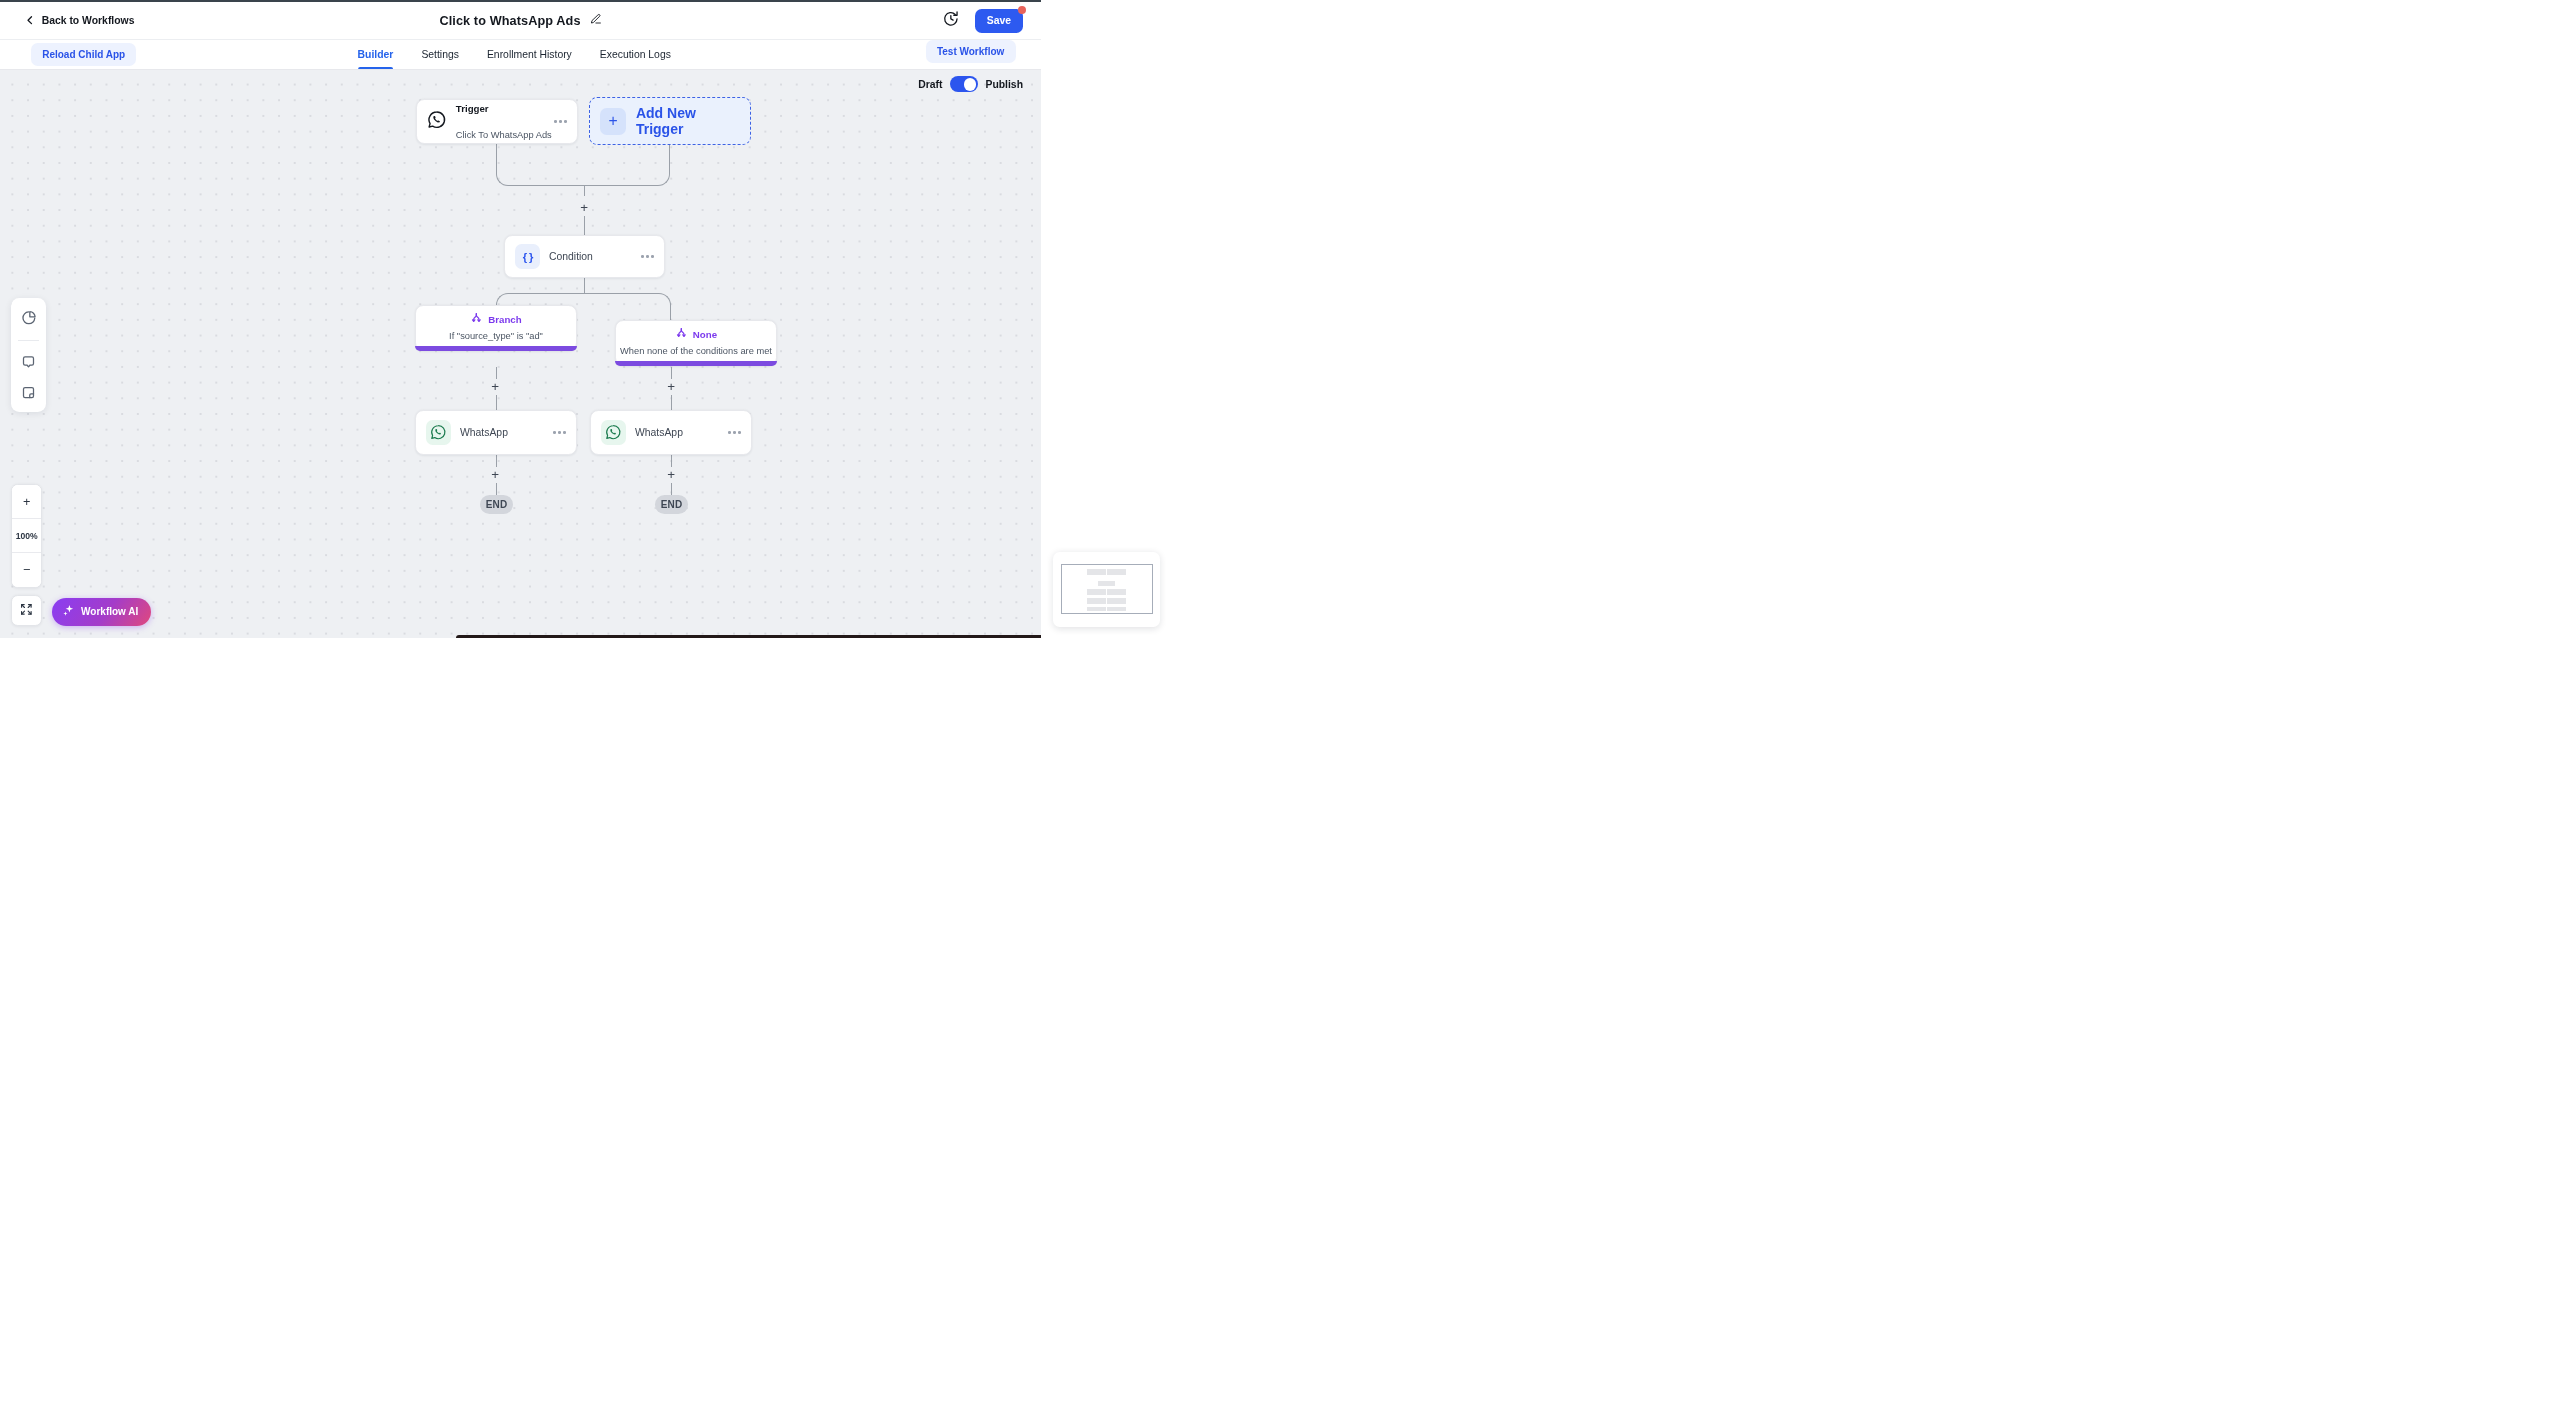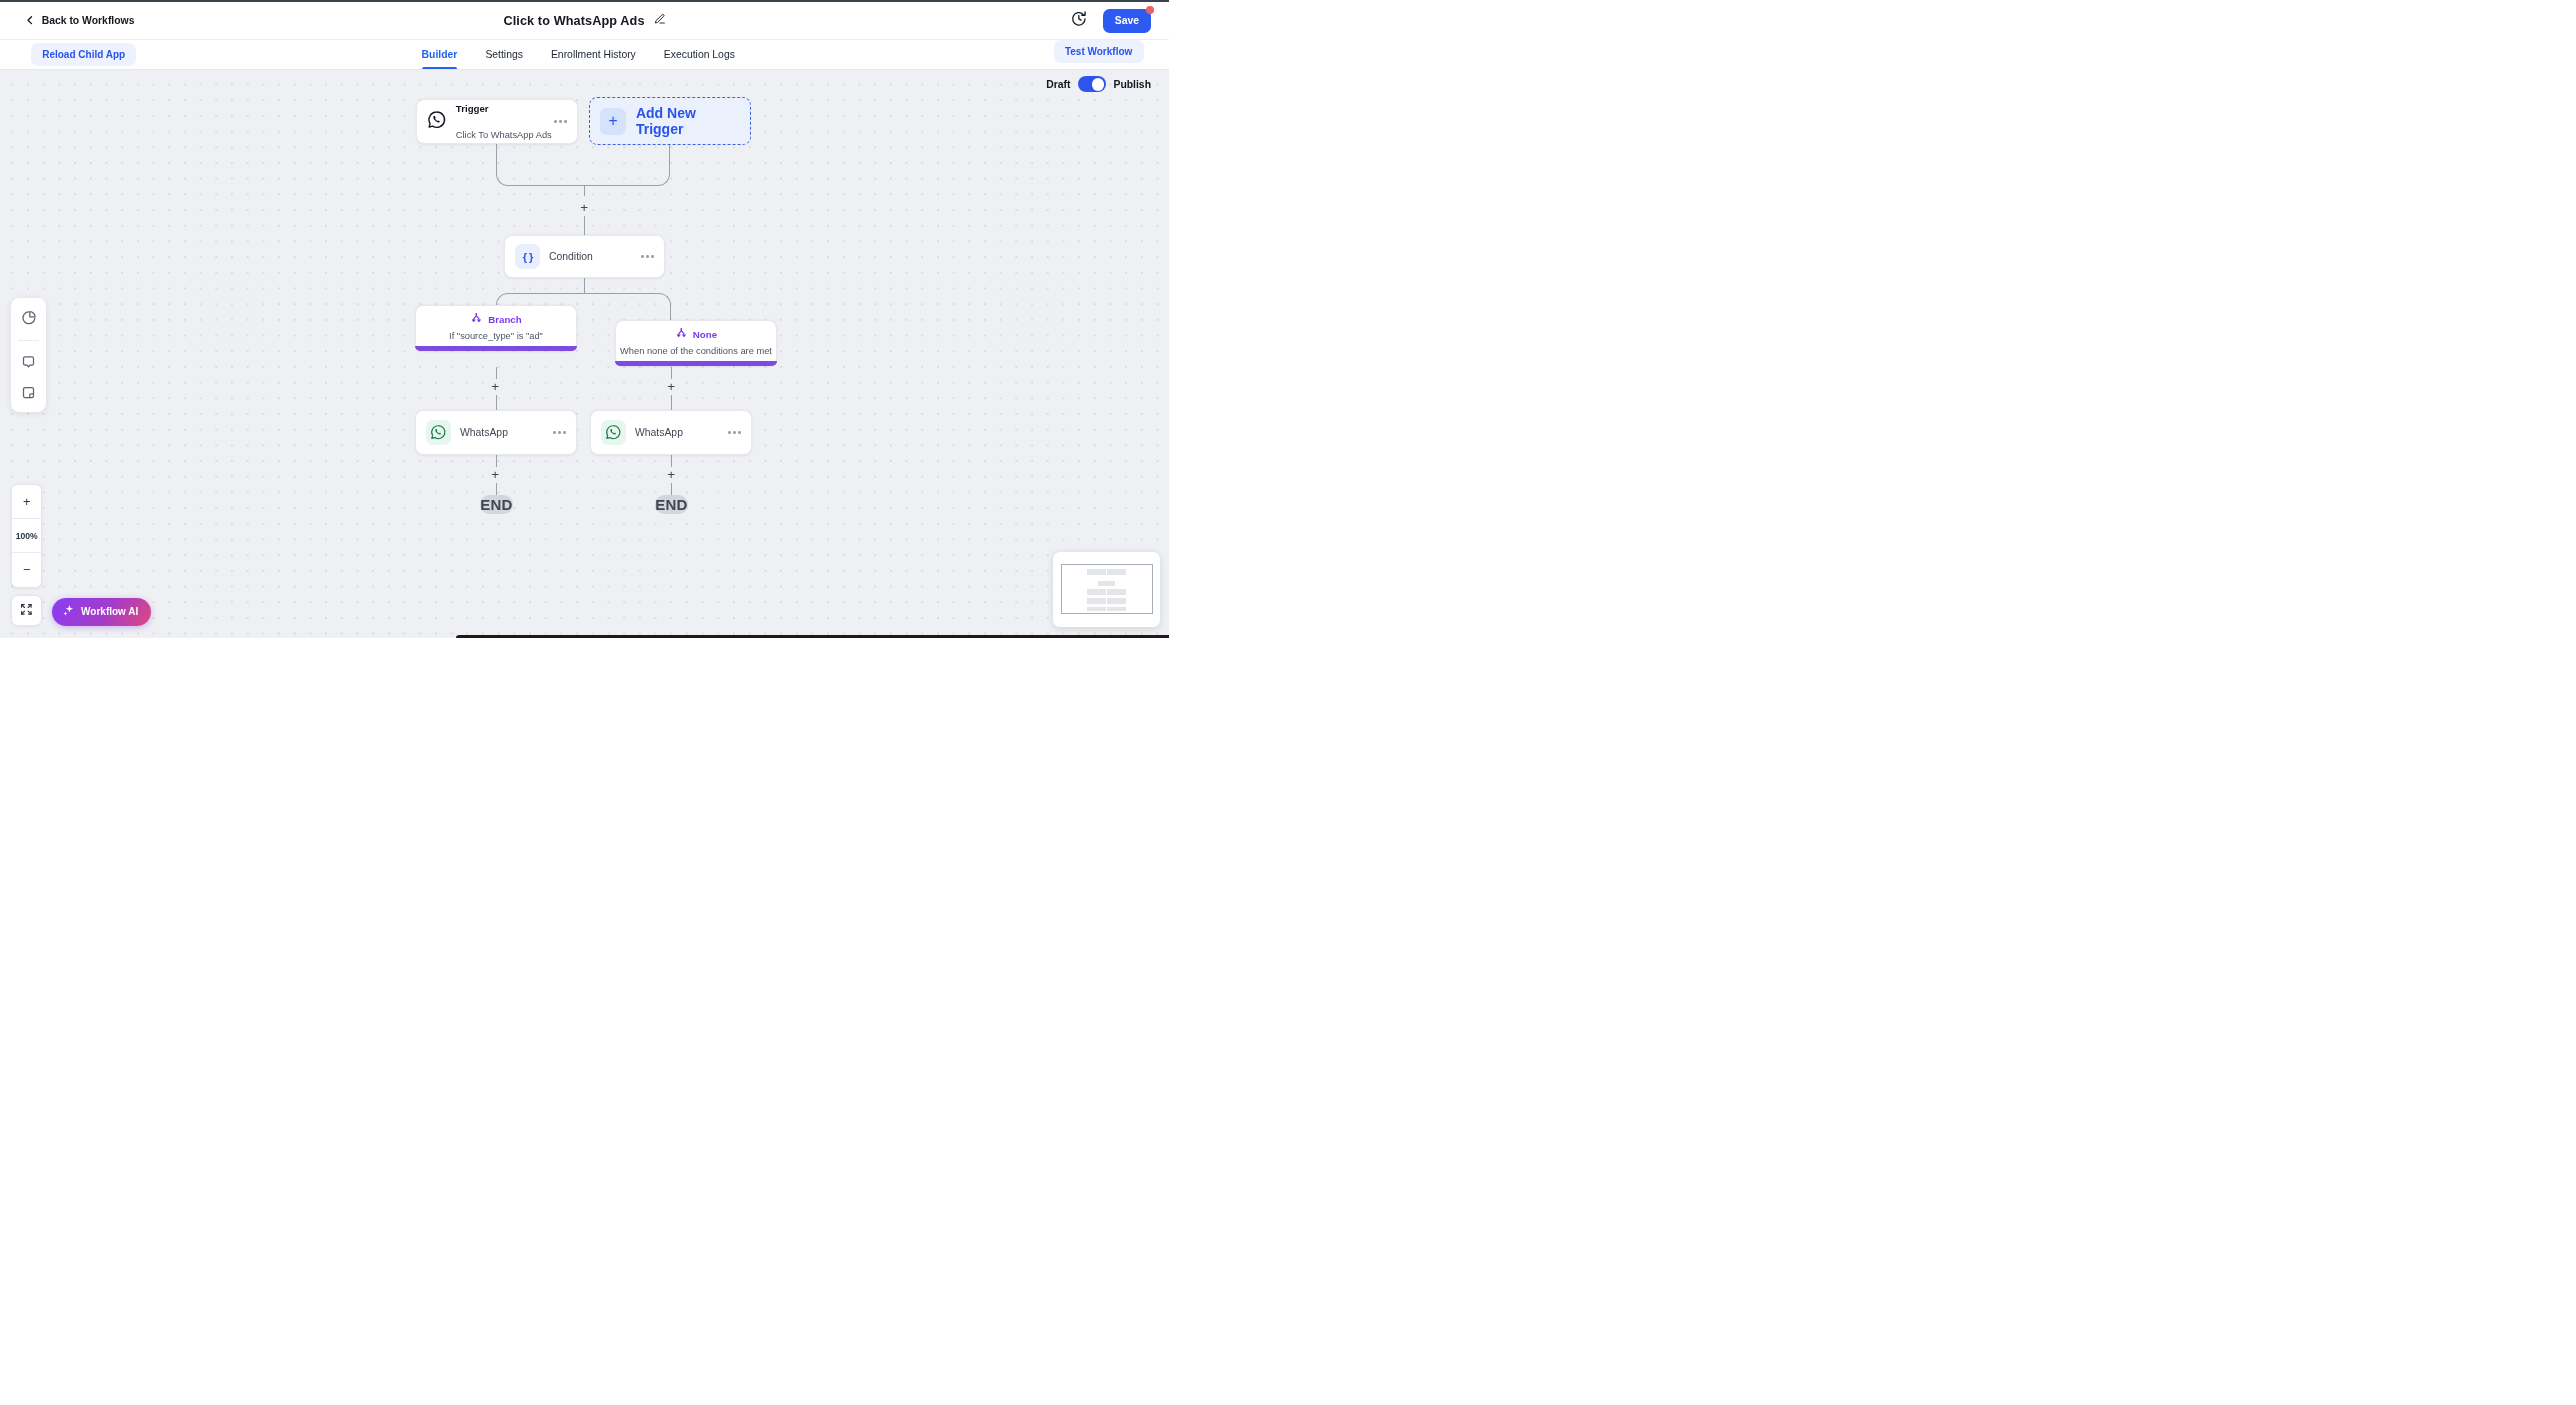--- a/index.html
+++ b/index.html
@@ -1,17 +1,17 @@
 <!DOCTYPE html>
 <html style="font-size:12px"><head>
 <meta charset="utf-8">
 <style>
   * { margin:0; padding:0; box-sizing:border-box; }
   html,body { width:1169px; height:638px; overflow:hidden; font-family:"Liberation Sans", sans-serif; background:#ffffff; }
-  .screen { position:relative; width:1169px; height:638px; }
+  .screen { position:relative; width:1041px; height:638px; }
 
   
   .os-strip-top { position:absolute; top:0; left:0; right:0; height:2.2px; background:#3a444c; z-index:50; }
   .os-strip-bottom { position:absolute; bottom:0; left:456px; right:0; height:3px; background:#221818; border-top-left-radius:6px; z-index:50; }
 
   
   .header { position:absolute; top:2.2px; left:0; right:0; height:38px; background:#fff; border-bottom:0.7px solid #eceef1; display:flex; align-items:center; z-index:10; }
   .back-group { display:flex; align-items:center; gap:6.7px; margin-left:24.6px; cursor:pointer; }
   .back-group svg { display:block; }
   .back-label { font-size:10.4px; font-weight:700; color:#14181f; }
@@ -61,21 +61,21 @@
   .none-node  { left:615px; top:250px; width:162px; height:46px; padding-bottom:3.7px; }
   .branch-inner { height:100%; display:flex; flex-direction:column; align-items:center; justify-content:center; gap:3px; }
   .branch-head { display:flex; align-items:center; gap:5.2px; }
   .branch-title { font-size:9.7px; font-weight:700; color:#7c3aed; }
   .accent-bar { position:absolute; left:-0.7px; right:-0.7px; bottom:-0.7px; height:4.5px; background:#7c4be0; border-radius:0 0 8.2px 8.2px; }
 
   .wa-left  { left:415px; top:340px; width:162px; height:45px; }
   .wa-right { left:590px; top:340px; width:162px; height:45px; }
   .wa-icon { background:#e7f6ee; }
 
-  .end-pill { position:absolute; width:33px; height:19.4px; border-radius:9.7px; background:#d3d6dc; display:flex; align-items:center; justify-content:center; font-size:15px; font-weight:700; color:#3f4754; letter-spacing:0.2px; }
+  .end-pill { position:absolute; width:33px; height:19.4px; border-radius:9.7px; background:#d3d6dc; display:flex; align-items:center; justify-content:center; font-size:10px; font-weight:700; color:#3f4754; letter-spacing:0.2px; }
   .end-left { left:480px; top:425px; }
   .end-right { left:655px; top:425px; }
 
   
   .conn { position:absolute; border-color:#9aa0a8; }
   .merge-left  { left:496px; top:74px;  width:89px; height:42px; border-left:1.1px solid #9aa0a8; border-bottom:1.1px solid #9aa0a8; border-bottom-left-radius:12px; }
   .merge-right { left:584px; top:75px; width:86px; height:41px; border-right:1.1px solid #9aa0a8; border-bottom:1.1px solid #9aa0a8; border-bottom-right-radius:12px; }
   .split-left  { left:496px; top:223px; width:89px; height:27.6px; border-left:1.1px solid #9aa0a8; border-top:1.1px solid #9aa0a8; border-top-left-radius:12px; }
   .split-right { left:584px; top:223px; width:87px; height:27.6px; border-right:1.1px solid #9aa0a8; border-top:1.1px solid #9aa0a8; border-top-right-radius:12px; }
   .vline { position:absolute; width:0; border-left:1.1px solid #9aa0a8; }

